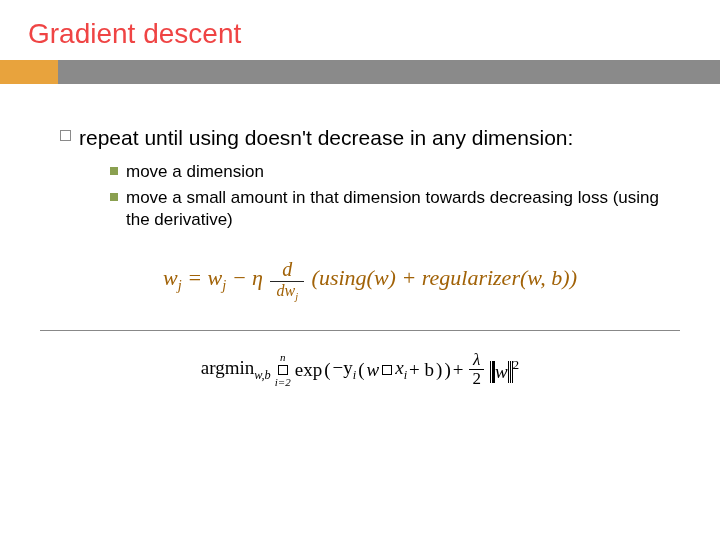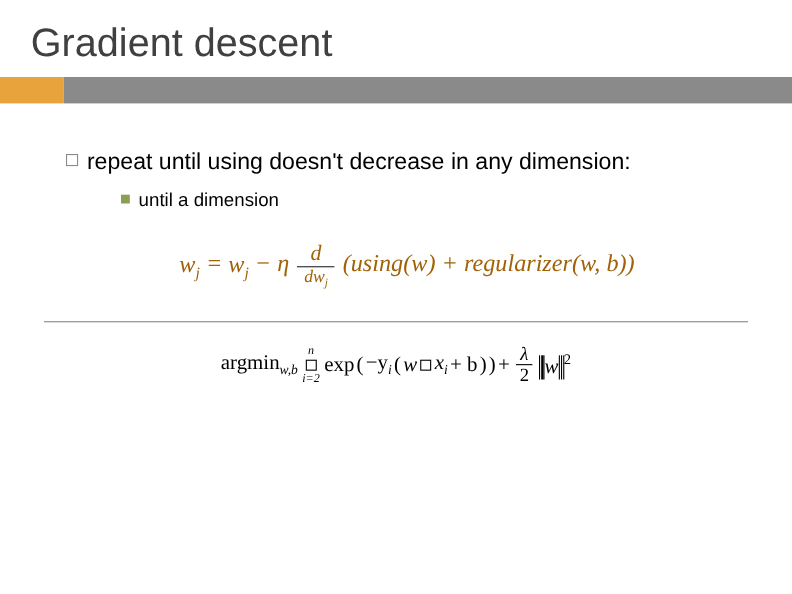--- a/index.html
+++ b/index.html
@@ -8,22 +8,22 @@
     height: 540px;
     background: #fff;
     font-family: Arial, Helvetica, sans-serif;
     position: relative;
     overflow: hidden;
   }
   .title-block {
     padding: 18px 28px 10px 28px;
   }
   .title {
-    font-size: 36px;
-    color: #404040;
+    font-size: 28px;
+    color: #ef4444;
     font-weight: 400;
   }
   .accent-row {
     width: 100%;
     height: 24px;
     display: flex;
   }
   .accent-orange {
     width: 58px;
     height: 24px;
@@ -200,21 +200,25 @@
 <div class="content">
 
   <div class="bullet-line">
     <span class="bullet-sq"></span>
     <span class="bullet-text">repeat until using doesn't decrease in any dimension:</span>
   </div>
 
   <div class="sublist">
     <div class="sub-line">
       <span class="sub-sq"></span>
-      <span class="sub-text">until a dimension</span>
+      <span class="sub-text">move a dimension</span>
+    </div>
+    <div class="sub-line">
+      <span class="sub-sq"></span>
+      <span class="sub-text">move a small amount in that dimension towards decreasing loss (using the derivative)</span>
     </div>
   </div>
 
   <div class="formula1">
     <span><span>w</span><span class="sub-i">j</span></span>
     <span> = </span>
     <span><span>w</span><span class="sub-i">j</span></span>
     <span> − </span>
     <span>η</span>
     <span class="frac">

